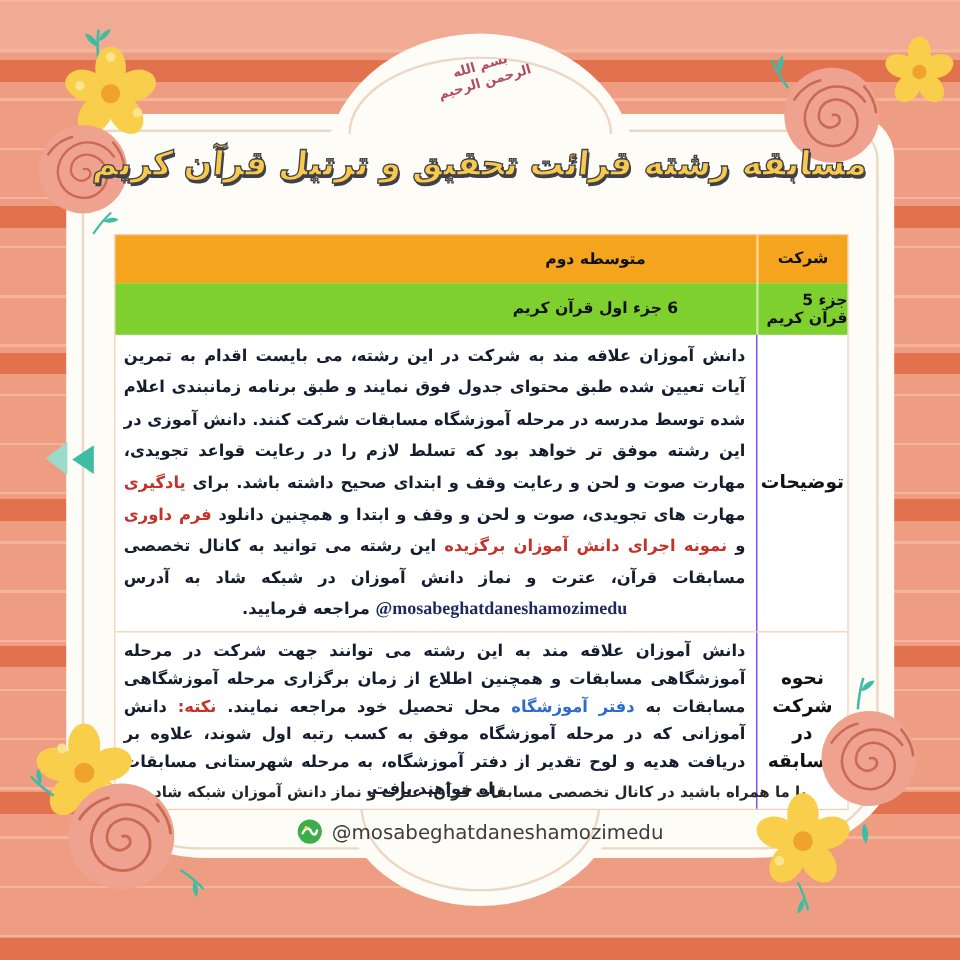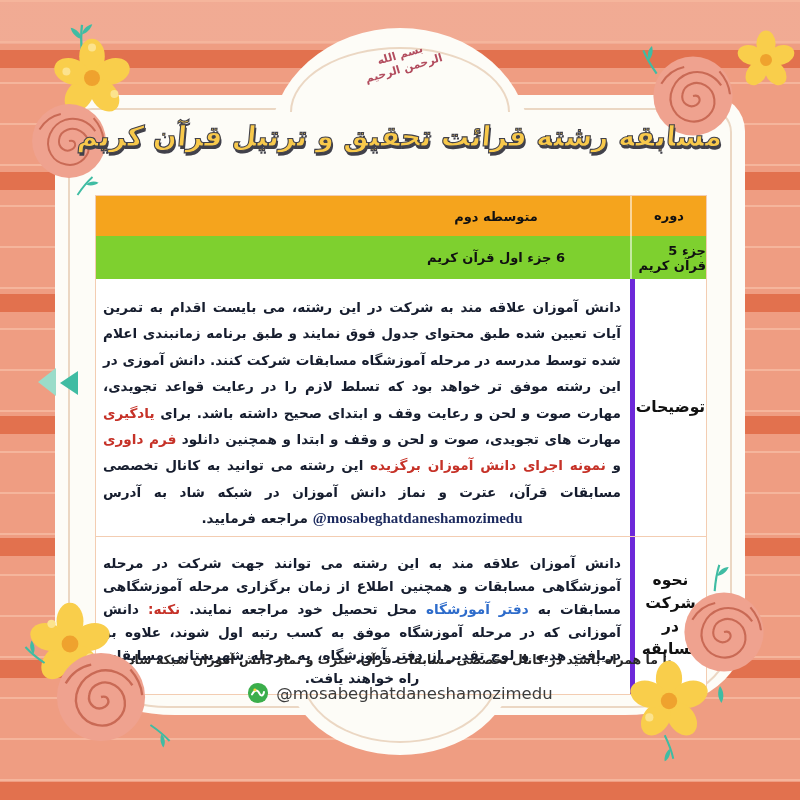--- a/index.html
+++ b/index.html
@@ -54,23 +54,23 @@
   .t-row.body{grid-template-columns:76px 536px;}
   .cell{display:flex;align-items:center;justify-content:center;font-weight:bold;color:#111;}
   .row-grade{height:40px;background:var(--row-orange);}
   .row-content{height:43px;background:var(--row-green);}
   .row-grade .cell,.row-content .cell{font-size:13px;}
   .hdr .cell+.cell{border-left:none;}
   .hdr .cell{border-left:2px solid rgba(255,255,255,.55);}
   .hdr .cell:last-child{border-left:none;}
   .row-details{min-height:214px;}
   .row-participation{min-height:126px;border-top:1px solid #F3CDB2;}
-  .label-cell{border-left:5px solid #6d28d9;font-size:15.5px;text-align:center;
+  .label-cell{border-left:1px solid #6d28d9;font-size:15.5px;text-align:center;
     color:#111;line-height:1.5;padding:4px;}
-  .para{padding:15px 9px 4px 9px;font-size:13.6px;font-weight:bold;color:var(--text-dark);
+  .para{padding:5px 9px 4px 9px;font-size:13.6px;font-weight:bold;color:var(--text-dark);
     line-height:26.4px;text-align:justify;text-align-last:center;direction:rtl;}
   .row-participation .para{line-height:23px;}
   .seg-red{color:var(--accent-red);}
   .seg-blue{color:var(--accent-blue);}
   .seg-navy{color:var(--accent-navy);font-family:"Liberation Serif","DejaVu Serif",serif;font-size:15px;}
   .seg-ltr{direction:ltr;unicode-bidi:embed;}
   
   .footer-line{position:absolute;left:0;top:652px;width:800px;text-align:center;z-index:6;
     font-size:12.5px;font-weight:bold;color:var(--footer-text);}
   .footer-handle{position:absolute;left:0;top:682px;width:800px;z-index:6;
@@ -91,21 +91,21 @@
   <div class="dome-line"></div>
   <div class="bulge"></div>
   <div class="bulge-line"></div>
 
   <div class="bismillah">بسم الله الرحمن الرحیم</div>
 
   <div class="title">مسابقه رشته قرائت تحقیق و ترتیل قرآن کریم</div>
 
   <div class="info-table">
     <div class="t-row hdr row-grade">
-      <div class="cell label-cell">دوره</div>
+      <div class="cell label-cell">شرکت</div>
       <div class="cell">متوسطه دوم</div>
     </div>
     <div class="t-row hdr row-content">
       <div class="cell">جزء 5 قرآن کریم</div>
       <div class="cell">6 جزء اول قرآن کریم</div>
     </div>
     <div class="t-row body row-details">
       <div class="cell label-cell">توضیحات</div>
       <div class="para"><span>دانش آموزان علاقه مند به شرکت در این رشته، می بایست اقدام به تمرین آیات تعیین شده طبق محتوای جدول فوق نمایند و طبق برنامه زمانبندی اعلام شده توسط مدرسه در مرحله آموزشگاه مسابقات شرکت کنند. دانش آموزی در این رشته موفق تر خواهد بود که تسلط لازم را در رعایت قواعد تجویدی، مهارت صوت و لحن و رعایت وقف و ابتدای صحیح داشته باشد. برای </span><span class="seg-red">یادگیری</span><span> مهارت های تجویدی، صوت و لحن و وقف و ابتدا و همچنین دانلود </span><span class="seg-red">فرم داوری</span><span> و </span><span class="seg-red">نمونه اجرای دانش آموزان برگزیده</span><span> این رشته می توانید به کانال تخصصی مسابقات قرآن، عترت و نماز دانش آموزان در شبکه شاد به آدرس </span><span class="seg-navy seg-ltr">@mosabeghatdaneshamozimedu</span><span> مراجعه فرمایید.</span></div>
     </div>

